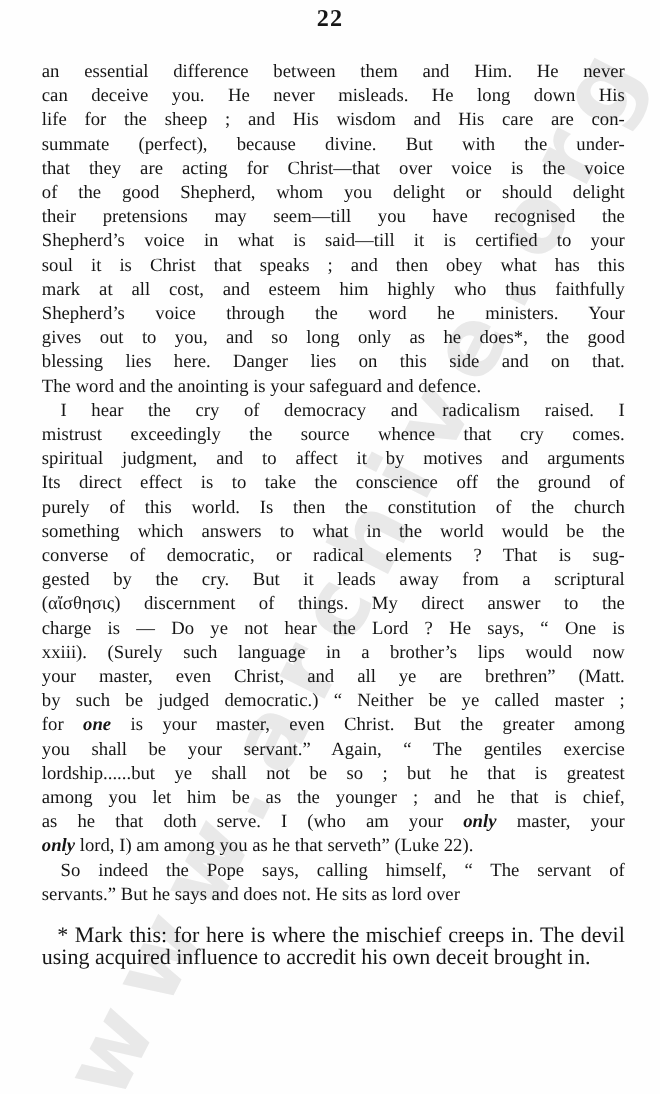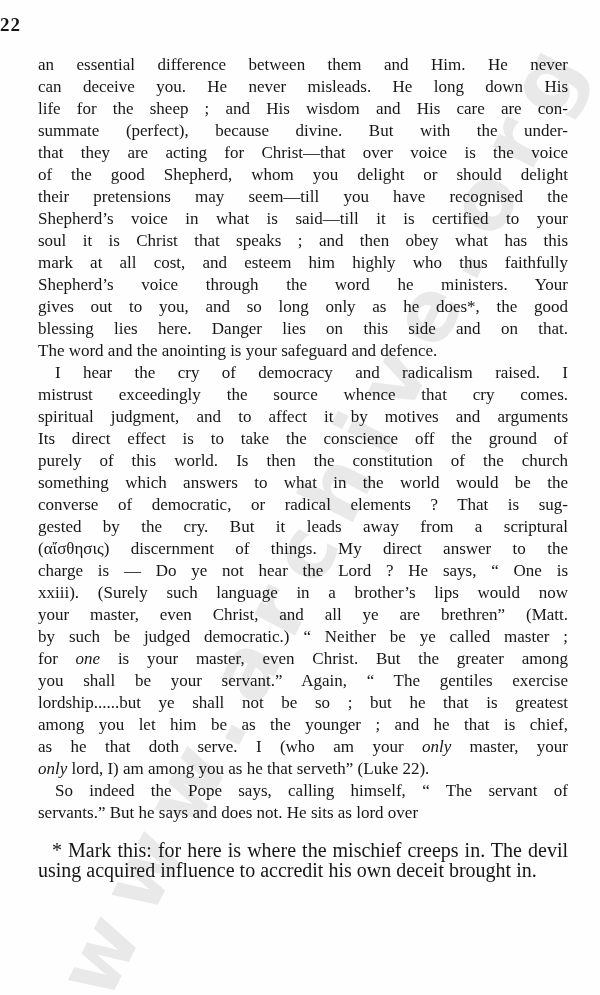--- a/index.html
+++ b/index.html
@@ -26,25 +26,25 @@
     font-weight: 700;
     font-size: 84px;
     letter-spacing: 18px;
     color: rgba(160, 160, 160, 0.22);
     white-space: nowrap;
     z-index: 0;
     user-select: none;
   }
   .pageno {
     position: absolute;
-    top: 14px;
+    top: 4px;
     left: 0;
     width: 100%;
-    text-align: left;
-    font-size: 19px;
+    text-align: center;
+    font-size: 22px;
     font-weight: 700;
     letter-spacing: 1px;
     z-index: 1;
   }
   .text-column {
     position: absolute;
     left: 38px;
     top: 54px;
     width: 530px;
     z-index: 1;
@@ -57,21 +57,21 @@
     text-align-last: justify;
   }
   .line.last { text-align-last: left; }
   .line.indent { text-indent: 17px; }
   .para.footnote {
     margin-top: 16px;
     font-size: 20px;
     line-height: 20px;
   }
   .para.footnote .line.indent { text-indent: 14px; }
-  i { font-style: italic; }
+  i { font-style: italic; font-weight: bold; }
 </style>
 </head>
 <body>
 
 <div class="page">
   <div class="watermark">www.archive.org</div>
 
   <div class="pageno">22</div>
 
   <div class="text-column">

